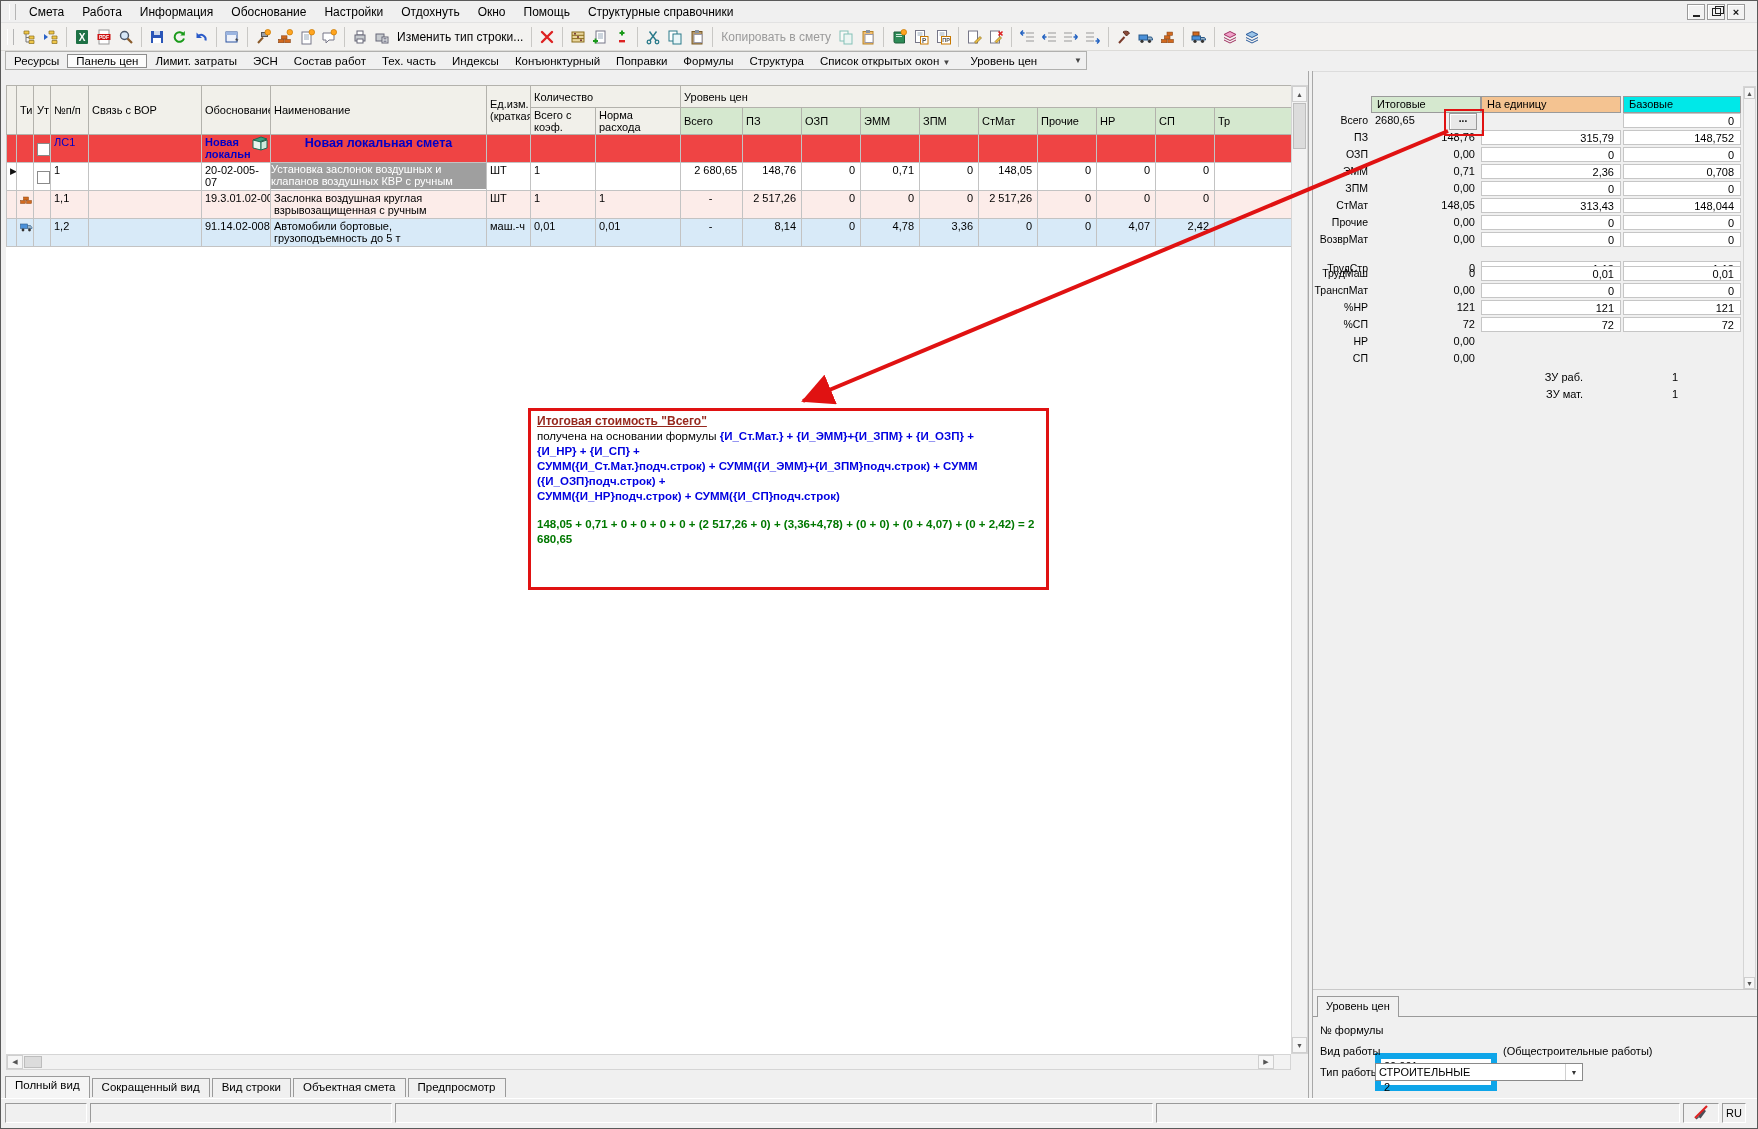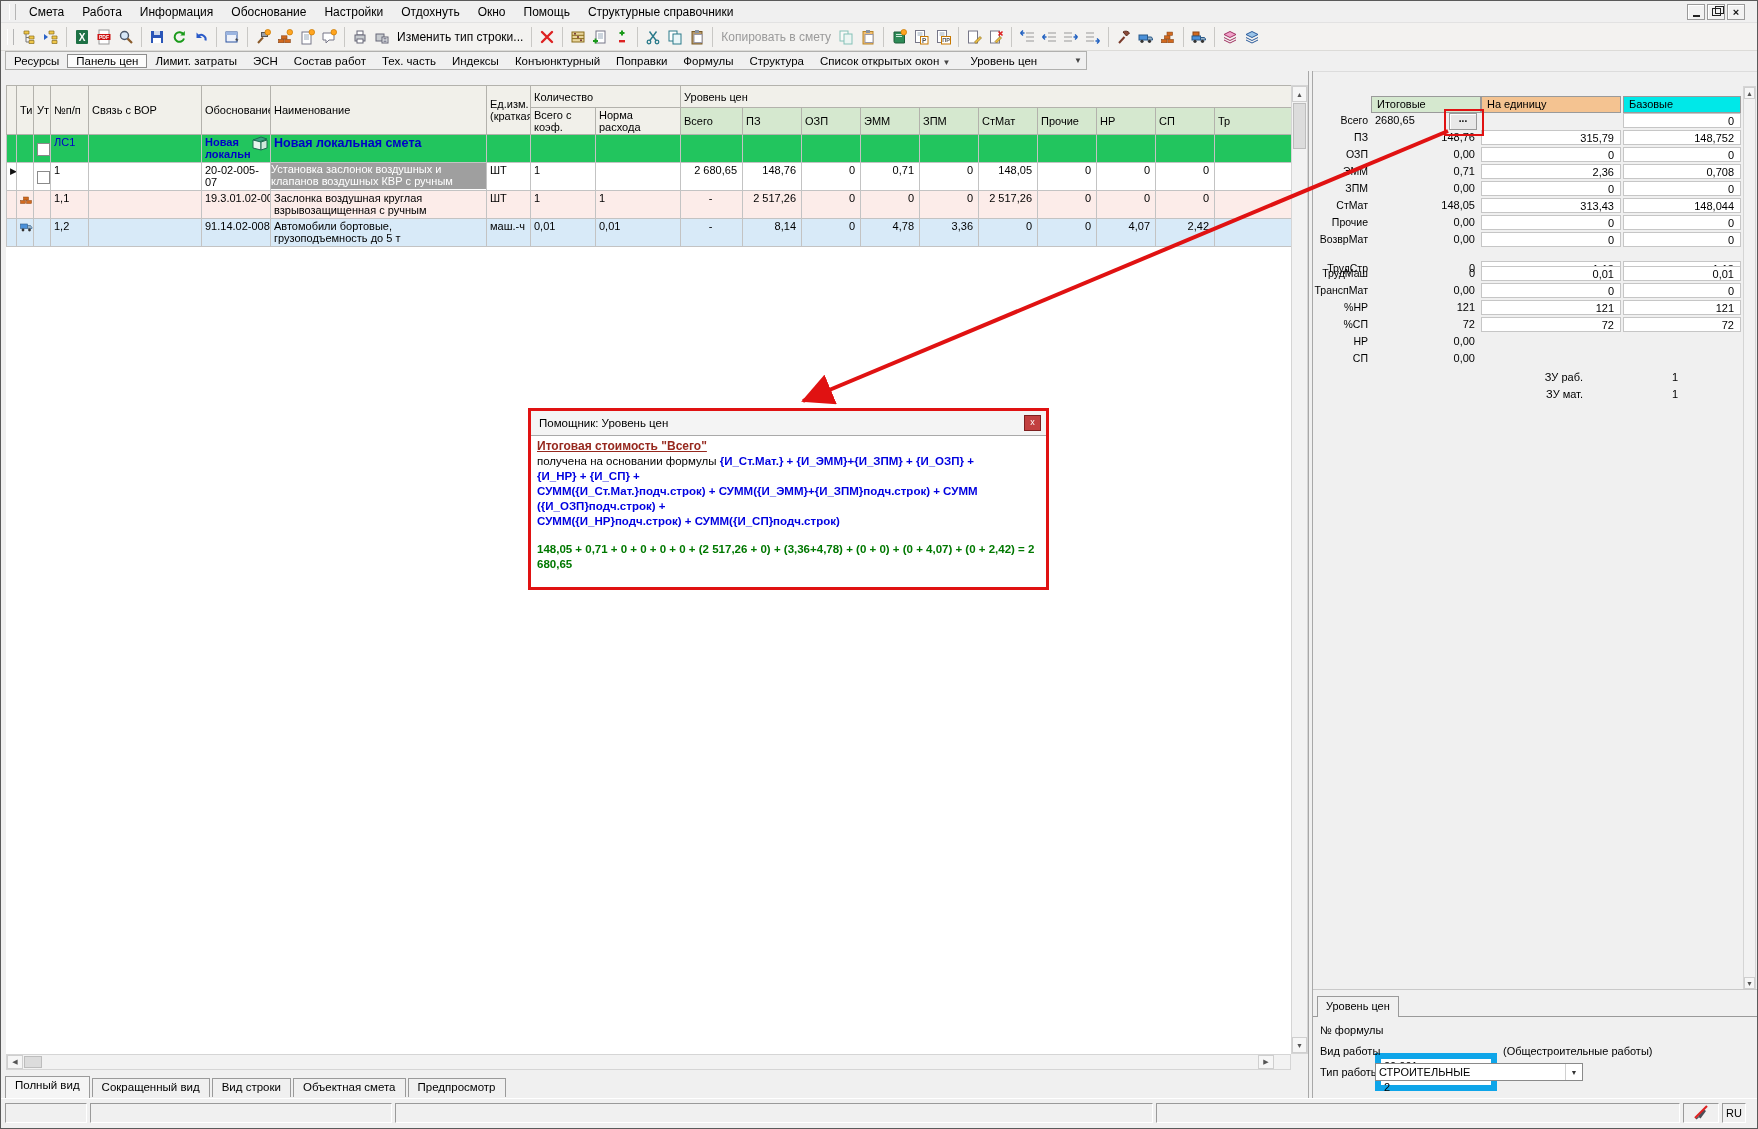--- a/index.html
+++ b/index.html
@@ -37,29 +37,29 @@
   .dd{font-size:8px;color:#444;}
   
   .gridpanel{position:absolute;left:5px;top:84px;width:1285px;height:969px;background:#fff;overflow:hidden;}
   table.grid{border-collapse:collapse;table-layout:fixed;width:1285px;font-size:11px;}
   table.grid th,table.grid td{border:1px solid #c3c3c3;overflow:hidden;padding:1px 3px;vertical-align:top;}
   table.grid th{background:#f1f0ea;font-weight:normal;text-align:left;vertical-align:middle;border-color:#b3b2ac;}
   table.grid th.gh{background:#d5e8cf;}
   .pre{white-space:pre-line;}
   tr.h1 th,tr.h2 th{height:19px;}
   tr.drow td{height:25px;}
-  .r0 td{background:#22c55e;}
+  .r0 td{background:#ef4444;}
   .r1 td{background:#ffffff;}
   .r2 td{background:#fcece9;}
   .r3 td{background:#d8eaf8;}
   .num-cell{text-align:right;padding-right:5px !important;}
   .dash{text-align:center !important;}
   .blue-b{color:#0000c8;font-weight:bold;}
   .blue-t{color:#0000c8;}
-  .big-name{font-size:12.5px;}
+  .big-name{font-size:12.5px;text-align:center;}
   .curcell{background:#9f9f9f;color:#fff;margin:-1px -3px;padding:1px 3px;height:25px;}
   .cb{display:inline-block;width:11px;height:11px;border:1px solid #8a8a8a;background:#fff;margin-top:7px;}
   .marker{font-size:9px;color:#111;}
   .obs-flex{display:flex;justify-content:space-between;align-items:flex-start;}
   
   .sb{position:absolute;background:#f2f2f2;border:1px solid #d5d5d5;box-sizing:border-box;}
   .sb-btn{position:absolute;background:#f6f6f6;border:1px solid #cfcfcf;color:#555;
     display:flex;align-items:center;justify-content:center;font-size:7px;box-sizing:border-box;}
   .sb-thumb{position:absolute;background:#dcdcdc;border:1px solid #bdbdbd;box-sizing:border-box;}
   
@@ -788,24 +788,20 @@
           <path d="M4 16l2.5-2" stroke="#4a4f58" stroke-width="1.5"></path>
           <line x1="3" y1="15" x2="15" y2="3" stroke="#d22" stroke-width="2.2"></line>
         </svg></span>
   </div>
   <div class="spanel" style="left:1721px;width:24px;">
       <span>RU</span>
     </div>
 </div>
 
 <div class="dialog">
-  <div class="dlg-title">
-    <span>Помощник: Уровень цен</span>
-    <span class="dlg-close">x</span>
-  </div>
   <div class="dlg-body">
     <div class="dlg-h">Итоговая стоимость "Всего"</div>
     <div class="fline"><span>получена на основании формулы </span><span class="fblue">{И_Ст.Мат.} + {И_ЭММ}+{И_ЗПМ} + {И_ОЗП} +</span></div>
     <div class="fline fblue">{И_НР} + {И_СП} +</div>
     <div class="fline fblue">СУММ({И_Ст.Мат.}подч.строк) + СУММ({И_ЭММ}+{И_ЗПМ}подч.строк) + СУММ</div>
     <div class="fline fblue">({И_ОЗП}подч.строк) +</div>
     <div class="fline fblue">СУММ({И_НР}подч.строк) + СУММ({И_СП}подч.строк)</div>
     <div class="blank"></div>
     <div class="fresult">148,05 + 0,71 + 0 + 0 + 0 + 0 + (2 517,26 + 0) + (3,36+4,78) + (0 + 0) + (0 + 4,07) + (0 + 2,42) = 2 680,65</div>
   </div>

